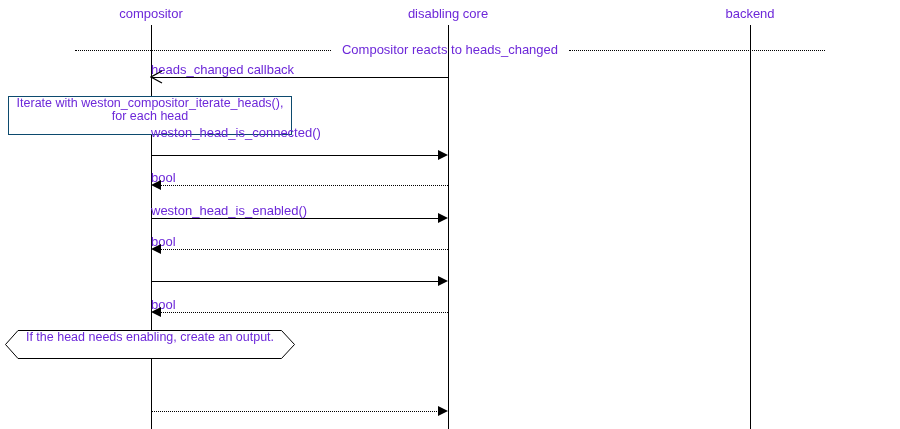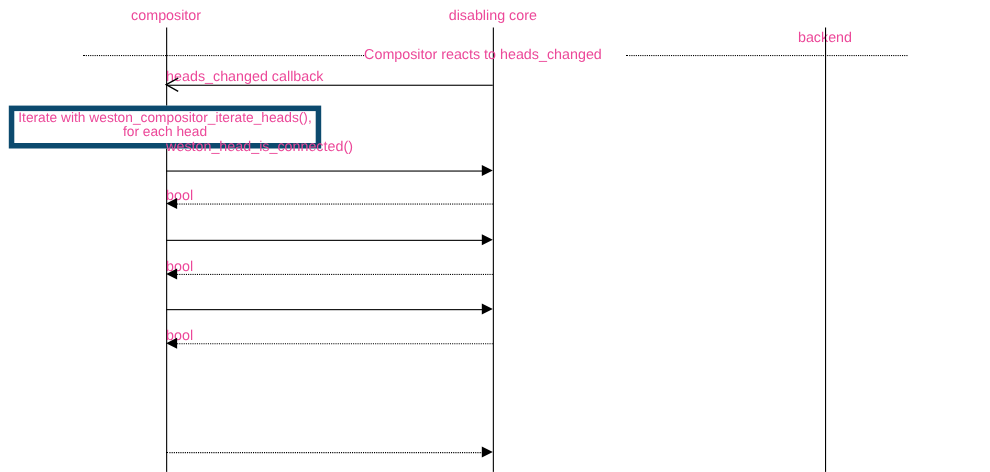--- a/index.html
+++ b/index.html
@@ -1,64 +1,64 @@
 <!DOCTYPE html>
 <html><head>
 <meta charset="utf-8">
 <style>
   html,body{margin:0;padding:0;background:#fff;}
   #diagram{
     position:relative;width:900px;height:429px;background:#ffffff;
-    font-family:"Liberation Sans", sans-serif;color:#ec4899;overflow:hidden;
+    font-family:"Liberation Sans", sans-serif;color:#6d28d9;overflow:hidden;
   }
   .actor-label{
     position:absolute;width:140px;text-align:center;font-size:13px;top:6px;
   }
   .vline{position:absolute;width:0;border-left:1px solid #000;}
   .hline{position:absolute;height:0;border-top:1px solid #000;}
   .hline.dotted{border-top-style:dotted;}
   .msg-label{
     position:absolute;left:151px;width:297px;height:14px;line-height:14px;
     text-align:left;font-size:13px;white-space:nowrap;
   }
   .divider-label{
     position:absolute;left:331px;width:238px;height:14px;line-height:14px;top:43px;
-    font-size:13px;white-space:nowrap;
+    text-align:center;font-size:13px;white-space:nowrap;
   }
   .tri-right{
     position:absolute;width:0;height:0;
     border-top:5px solid transparent;border-bottom:5px solid transparent;
     border-left:10px solid #000;
   }
   .tri-left{
     position:absolute;width:0;height:0;
     border-top:5px solid transparent;border-bottom:5px solid transparent;
     border-right:10px solid #000;
   }
   .note-box{
     position:absolute;left:8px;top:96px;width:284px;height:39px;
-    border:5px solid #0c4a6e;background:#fff;box-sizing:border-box;
+    border:1px solid #0c4a6e;background:#fff;box-sizing:border-box;
     font-size:12.5px;line-height:13px;text-align:center;padding:0 2px;
   }
   .cond{position:absolute;left:5px;width:290px;}
   .cond svg{position:absolute;left:0;top:0;}
   .cond .cond-text{
     position:absolute;left:14px;right:14px;top:1px;
     font-size:12.5px;line-height:13px;text-align:center;
   }
   .chevron{position:absolute;}
 </style>
 </head>
 <body>
 
 <div id="diagram">
 
   <div class="actor-label" style="left:81px;">compositor</div>
   <div class="actor-label" style="left:378px;">disabling core</div>
-  <div class="actor-label" style="left:680px;margin-top:20px;">backend</div>
+  <div class="actor-label" style="left:680px;">backend</div>
 
   <div class="vline" style="left:151px;top:25px;height:404px;"></div>
   <div class="vline" style="left:448px;top:25px;height:404px;"></div>
   <div class="vline" style="left:750px;top:25px;height:404px;"></div>
 
   <div class="hline dotted" style="left:75px;top:50px;width:256px;"></div>
   <div class="divider-label">Compositor reacts to heads_changed</div>
   <div class="hline dotted" style="left:569px;top:50px;width:256px;"></div>
 
   <div class="msg-label" style="top:63px;">heads_changed callback</div>
@@ -70,32 +70,39 @@
   <div class="note-box">Iterate with weston_compositor_iterate_heads(), for each head</div>
 
   <div class="msg-label" style="top:126px;">weston_head_is_connected()</div>
   <div class="hline" style="left:151px;top:155px;width:288px;"></div>
   <div class="tri-right" style="left:438px;top:150px;"></div>
 
   <div class="msg-label" style="top:171px;">bool</div>
   <div class="hline dotted" style="left:161px;top:185px;width:287px;"></div>
   <div class="tri-left" style="left:151px;top:180px;"></div>
 
+  <div class="msg-label" style="top:204px;">weston_head_is_enabled()</div>
   <div class="hline" style="left:151px;top:218px;width:288px;"></div>
   <div class="tri-right" style="left:438px;top:213px;"></div>
 
   <div class="msg-label" style="top:235px;">bool</div>
   <div class="hline dotted" style="left:161px;top:249px;width:287px;"></div>
   <div class="tri-left" style="left:151px;top:244px;"></div>
 
   <div class="hline" style="left:151px;top:281px;width:288px;"></div>
   <div class="tri-right" style="left:438px;top:276px;"></div>
 
   <div class="msg-label" style="top:298px;">bool</div>
   <div class="hline dotted" style="left:161px;top:312px;width:287px;"></div>
   <div class="tri-left" style="left:151px;top:307px;"></div>
 
+  <div class="cond" style="top:330px;height:29px;">
+    <svg width="290" height="29">
+      <polygon points="13,0.5 276.5,0.5 289.5,14.5 276.5,28.5 13,28.5 0.5,14.5" fill="#ffffff" stroke="#000000" stroke-width="1"></polygon>
+    </svg>
+    <div class="cond-text">If the head needs enabling, create an output.</div>
+  </div>
 
 
   <div class="hline dotted" style="left:151px;top:411px;width:288px;"></div>
   <div class="tri-right" style="left:438px;top:406px;"></div>
 
 </div>
 
 </body></html>

